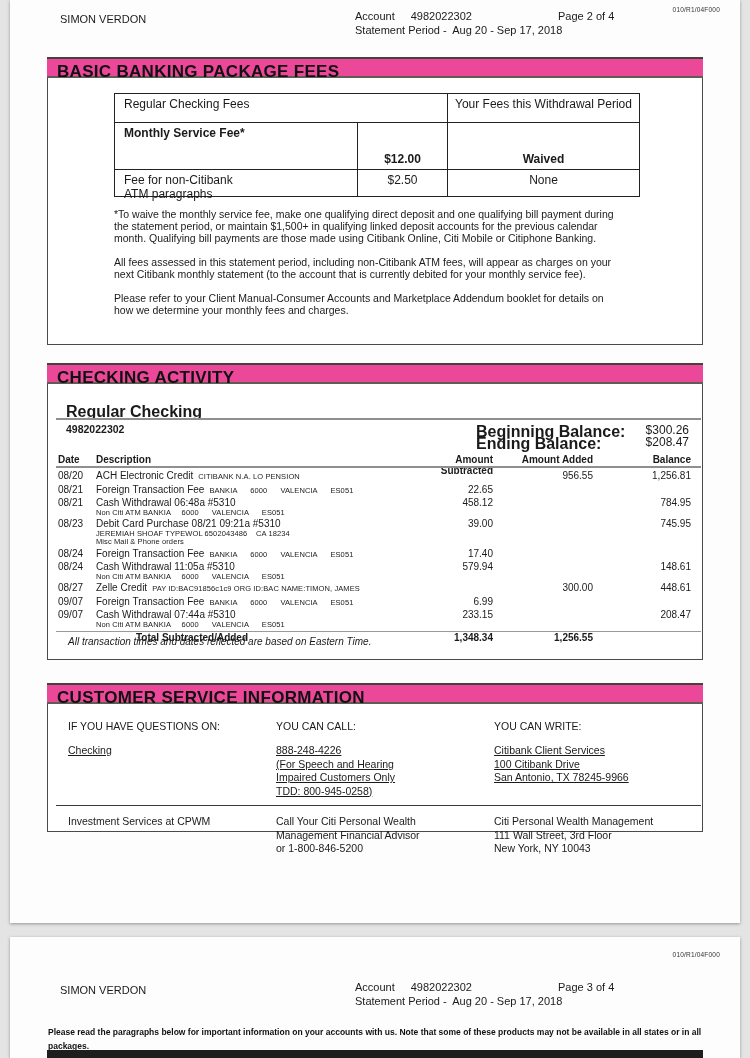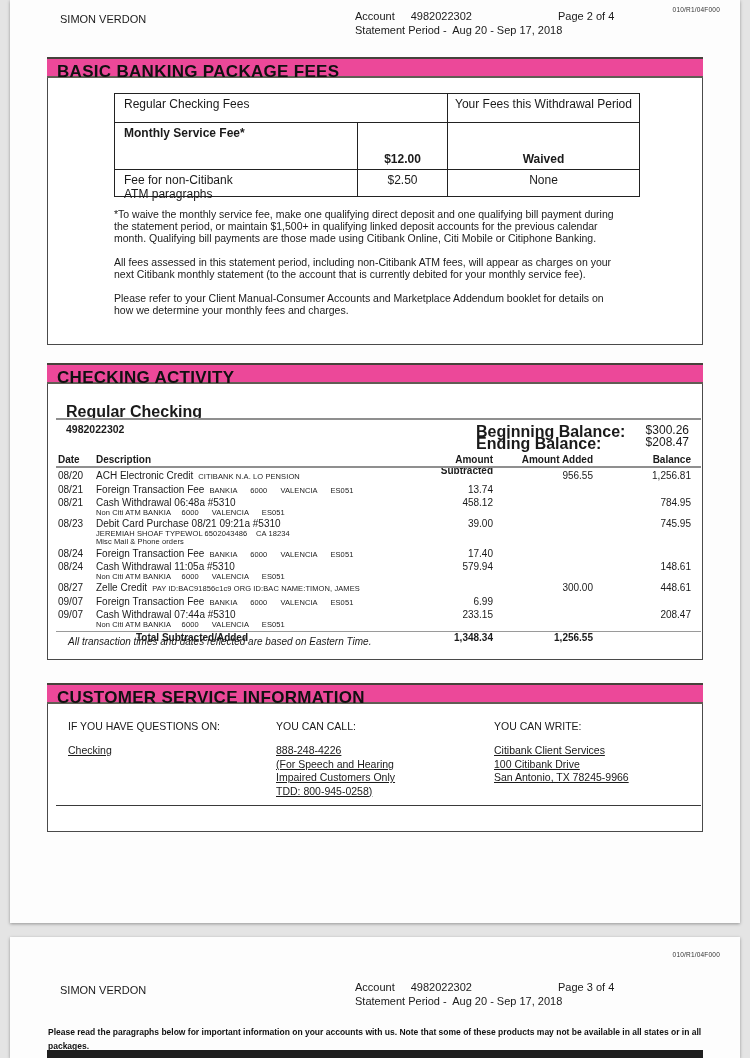--- a/index.html
+++ b/index.html
@@ -156,21 +156,21 @@
             <div><span>ACH Electronic Credit</span><span class="desc-note">CITIBANK N.A. LO PENSION</span></div>
             <div class="ra"></div>
             <div class="ra">956.55</div>
             <div class="ra">1,256.81</div>
           </div>
         </div>
         <div class="txn">
           <div class="txn-main">
             <div>08/21</div>
             <div><span>Foreign Transaction Fee</span><span class="desc-note">BANKIA      6000      VALENCIA      ES051</span></div>
-            <div class="ra">13.74</div>
+            <div class="ra">22.65</div>
             <div class="ra"></div>
             <div class="ra"></div>
           </div>
         </div>
         <div class="txn">
           <div class="txn-main">
             <div>08/21</div>
             <div><span>Cash Withdrawal 06:48a #5310</span></div>
             <div class="ra">458.12</div>
             <div class="ra"></div>
@@ -259,20 +259,29 @@
         <div>Checking</div>
         <div class="preline">888-248-4226
 (For Speech and Hearing
 Impaired Customers Only
 TDD: 800-945-0258)</div>
         <div class="preline">Citibank Client Services
 100 Citibank Drive
 San Antonio, TX 78245-9966</div>
       </div>
     <div class="svc-rule"></div>
+    <div class="svc-grid svc-row2">
+        <div>Investment Services at CPWM</div>
+        <div class="preline">Call Your Citi Personal Wealth
+Management Financial Advisor
+or 1-800-846-5200</div>
+        <div class="preline">Citi Personal Wealth Management
+111 Wall Street, 3rd Floor
+New York, NY 10043</div>
+      </div>
   </div>
 </div>
 
 <div class="page" id="page3">
   <div class="hdr-code" style="top:14px">010/R1/04F000</div>
   <div class="hdr-name" style="top:47px">SIMON VERDON</div>
   <div class="hdr-acct" style="top:44px">
     <span>Account</span><span class="num">4982022302</span>
   </div>
   <div class="hdr-page" style="top:44px">Page 3 of 4</div>

